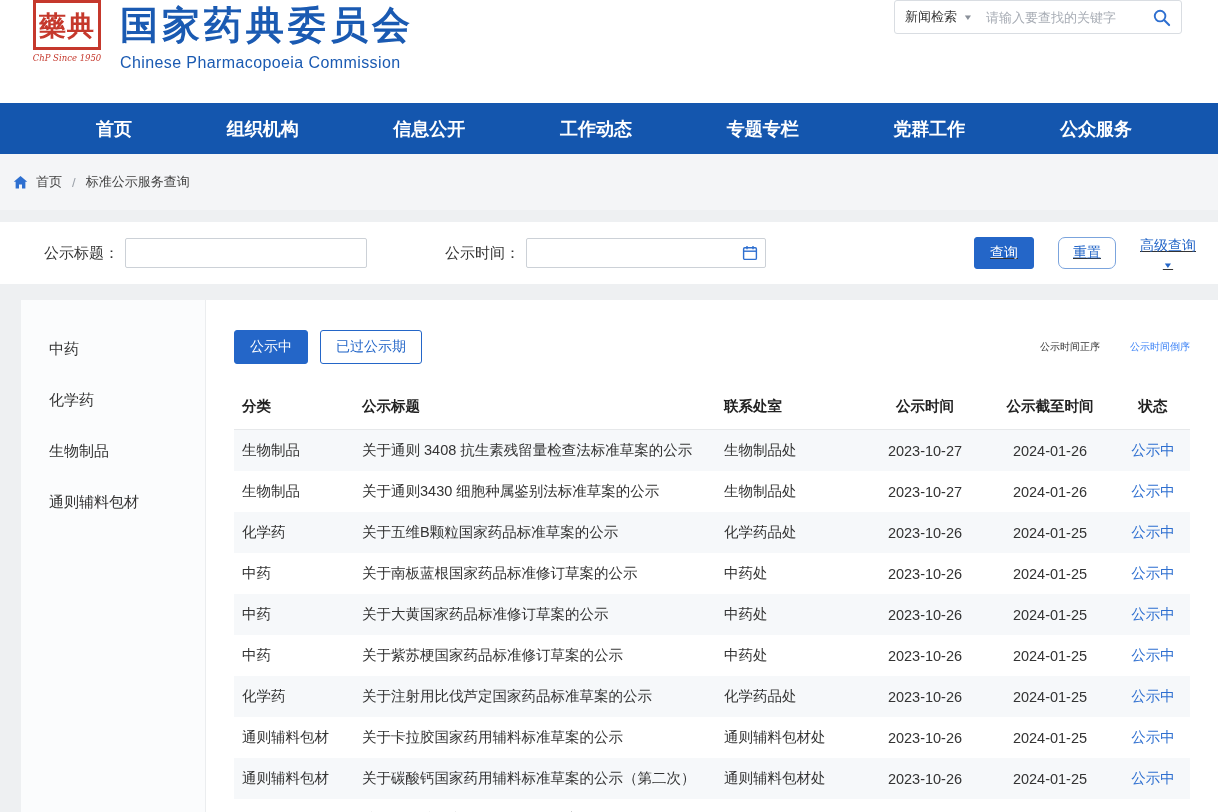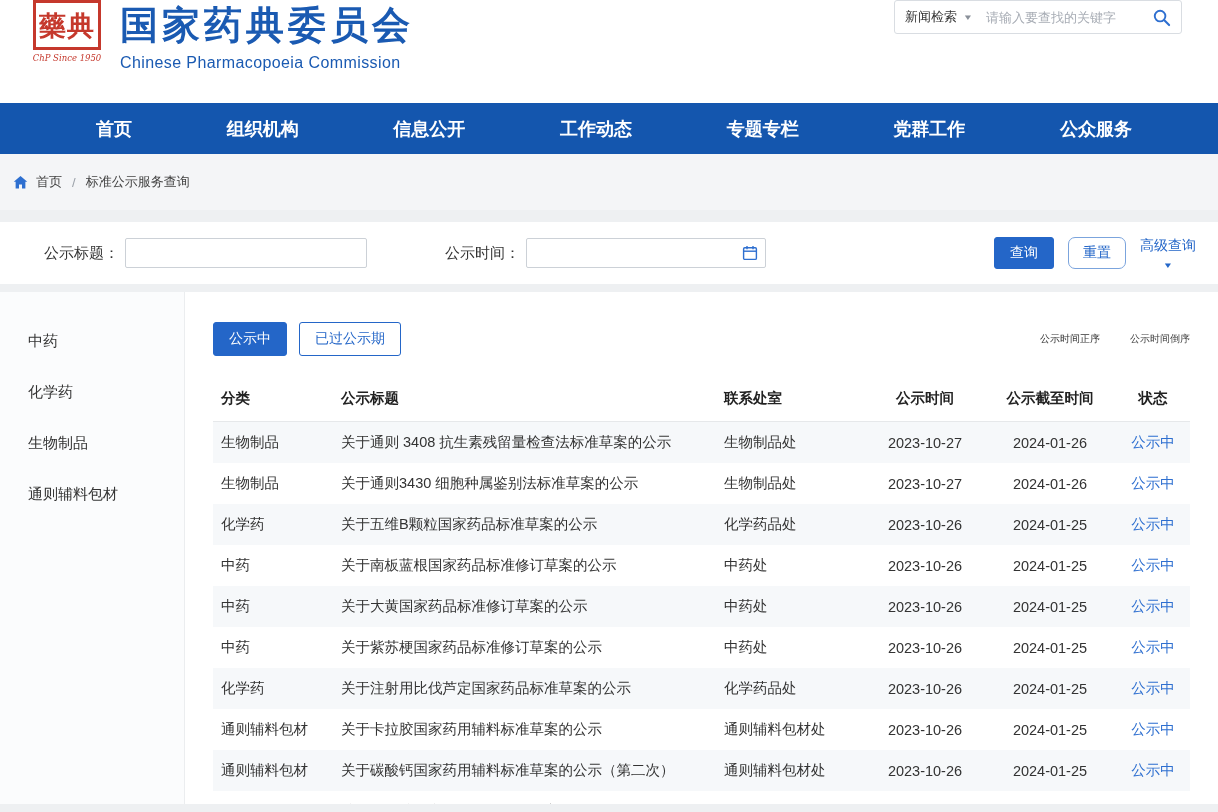--- a/index.html
+++ b/index.html
@@ -42,41 +42,41 @@
   
   .filter-bar { background:#fff; margin-top:12px; height:62px; display:flex; align-items:center;
                 padding:0 22px 0 44px; }
   .filter-label { font-size:15px; color:#333; margin-right:6px; white-space:nowrap; }
   .filter-input { width:242px; height:30px; border:1px solid #ccd1d7; border-radius:2px; outline:none;
                   font-size:13px; padding:0 8px; color:#333; }
   .date-wrap { position:relative; width:240px; }
   .date-wrap .filter-input { width:100%; padding-right:30px; }
   .date-icon { position:absolute; right:8px; top:7px; pointer-events:none; }
   .group-2 { margin-left:78px; display:flex; align-items:center; }
-  .filter-actions { margin-left:auto; display:flex; align-items:center; gap:14px; }
+  .filter-actions { margin-left:auto; display:flex; align-items:center; gap:24px;text-decoration:underline; }
   .btn-query { background:#2466c8; color:#fff; border:1px solid #2466c8; border-radius:3px;
                font-size:14px; padding:6px 15px; cursor:pointer; }
   .btn-reset { background:#fff; color:#2466c8; border:1px solid #7ba4dd; border-radius:7px;
                font-size:14px; padding:6px 14px; cursor:pointer; }
   .adv-link { color:#2466c8; font-size:14px; display:flex; align-items:center; gap:6px; cursor:pointer;flex-direction:column; }
   .adv-link .caret { color:#2466c8; }
 
   
-  .main { display:flex; margin-top:8px; height:512px; }
+  .main { display:flex; margin-top:16px; height:512px;padding-left:21px; }
   .sidebar { width:185px; background:#fbfcfd; border-right:1px solid #ebedef; padding-top:24px; flex:none; }
   .side-item { padding:16px 10px 16px 28px; font-size:15px; color:#333; cursor:pointer; }
   .content { flex:1; background:#fff; padding:30px 28px 0; overflow:hidden; }
 
   .toolbar { display:flex; align-items:center; }
   .tab { font-size:14px; border-radius:3px; padding:7px 15px; cursor:pointer; border:1px solid #2466c8; }
   .tab.active { background:#2466c8; color:#fff; }
   .tab.inactive { background:#fff; color:#2466c8; margin-left:12px; }
   .sort-links { margin-left:auto; display:flex; gap:30px; font-size:10px; }
   .sort-asc { color:#333; cursor:pointer; }
-  .sort-desc { color:#404040; cursor:pointer;font-family:Liberation Serif, serif; }
+  .sort-desc { color:#3b82f6; cursor:pointer;font-family:Liberation Serif, serif; }
 
   table.listing { width:100%; border-collapse:collapse; margin-top:20px; font-size:14.5px; table-layout:fixed; }
   .listing th { text-align:left; font-weight:bold; color:#222; padding:13px 8px; border-bottom:1px solid #e6e8ea;
                 white-space:nowrap; }
   .listing td { padding:11px 8px; color:#333; white-space:nowrap; overflow:hidden; text-overflow:ellipsis; }
   .listing tr.row:nth-child(odd) { background:#f6f8fa; }
   .col-cat { width:120px; }
   .col-dept { width:150px; }
   .col-d1 { width:118px; }
   .col-d2 { width:132px; }

